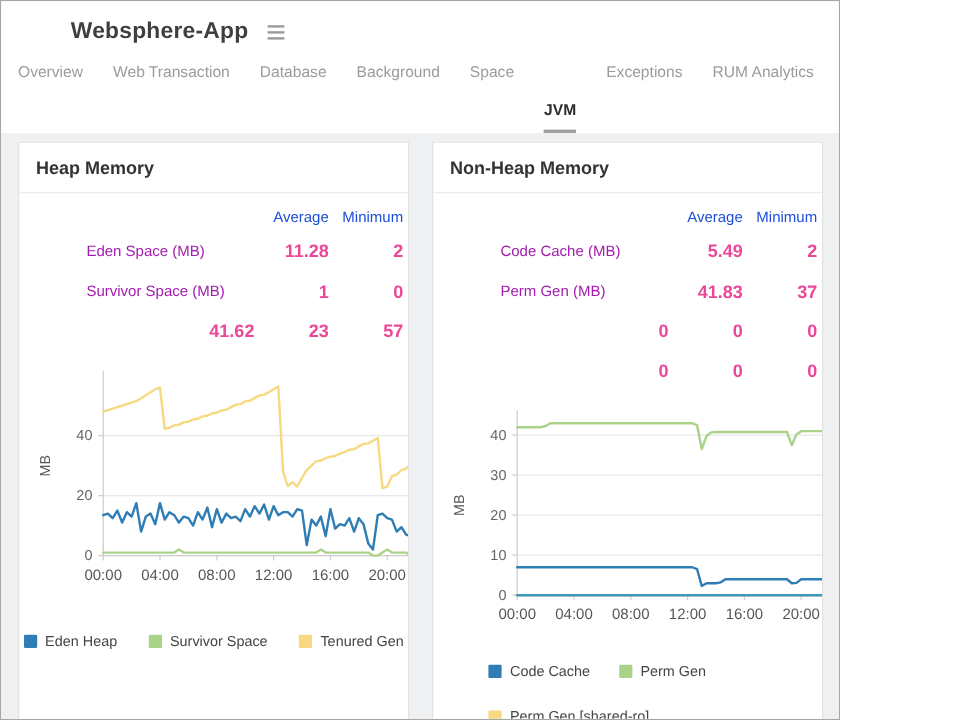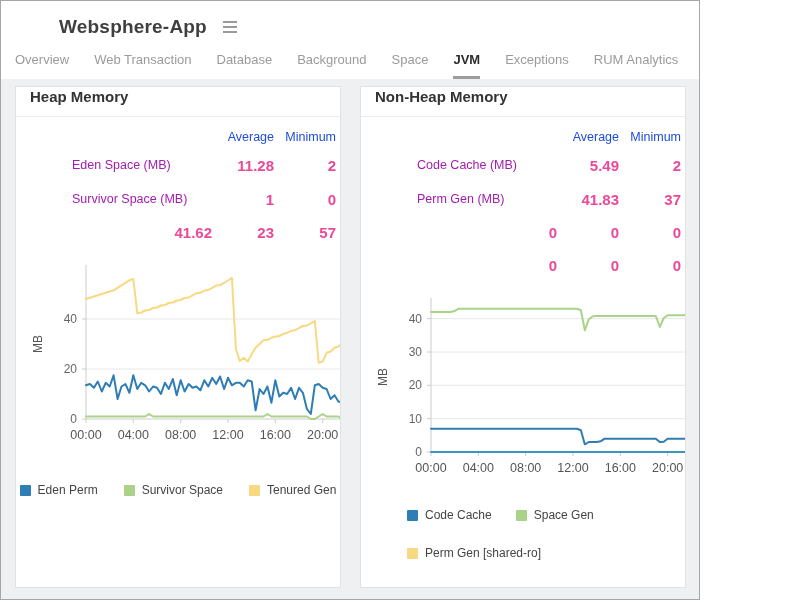--- a/index.html
+++ b/index.html
@@ -38,37 +38,38 @@
     display:flex; gap:25px;
     padding:4px 14px 0 14px;
     font-size:13px; color:#9b9b9b;
     background:#fff;
   }
   .tab { padding-bottom:12px; cursor:pointer; white-space:nowrap; }
   .tab.active {
     color:#2b2b2b; font-weight:bold;
     border-bottom:3px solid #9e9e9e;
     padding-bottom:9px;
+    margin-top:32px;
   }
   
   .content {
     flex:1;
     background:#eef0f1;
     padding:7px 13px 10px 14px;
     display:flex; gap:19px;
   }
   .card {
     width:377px; height:502px;
     background:#fff;
     border:1px solid #e2e2e2;
     overflow:hidden;
   }
   .card-title {
     font-size:15px; font-weight:bold; color:#333;
-    padding:1px 14px 11px 14px;
+    padding:13px 14px 11px 14px;
   }
   .card-divider { border-top:1px solid #ececec; }
   
   .metric-table { margin:6px 0 0 56px; width:340px; }
   .m-row {
     display:grid;
     grid-template-columns:150px 62px 62px 62px;
     align-items:center;
   }
   .m-head { padding:7px 0 4px 0; }
@@ -175,21 +176,21 @@
             <line x1="344" y1="158" x2="344" y2="162" stroke="#cccccc" stroke-width="1"></line>
             <text x="344" y="178" text-anchor="middle" font-size="12.5" fill="#555" font-family="Liberation Sans, sans-serif">00:..</text>
             <polyline points="60.0,38.0 63.9,36.8 67.9,35.5 71.8,34.3 75.8,33.0 79.7,31.8 83.7,30.5 87.6,29.3 91.6,26.8 95.5,24.3 99.4,21.8 103.4,19.3 107.3,18.0 111.3,52.3 115.2,51.5 119.2,49.5 123.1,49.0 127.1,47.0 131.0,46.5 134.9,44.5 138.9,44.0 142.8,42.0 146.8,41.5 150.7,39.5 154.7,39.0 158.6,37.0 162.6,36.5 166.5,34.3 170.4,32.3 174.4,31.8 178.3,29.5 182.3,29.0 186.2,26.8 190.2,24.5 194.1,24.0 198.1,21.8 202.0,19.5 205.9,16.8 209.9,88.0 213.8,100.0 217.8,96.8 221.7,100.5 225.7,93.0 229.6,86.8 233.6,83.0 237.5,79.3 241.4,78.8 245.4,76.8 249.3,75.5 253.3,75.0 257.2,73.0 261.2,71.8 265.1,69.8 269.1,69.3 273.0,67.0 276.9,65.0 280.9,64.5 284.8,62.3 288.8,60.0 292.7,101.8 296.7,100.5 300.6,91.8 304.6,90.5 308.5,86.8 312.4,85.5 316.4,81.8 320.3,81.3 324.3,79.3 328.2,78.0 332.2,75.5 336.1,73.0 340.1,70.5" fill="none" stroke="#f7d981" stroke-width="2" stroke-linejoin="round" stroke-linecap="round"></polyline>
             <polyline points="60.0,124.3 63.9,123.0 67.9,126.8 71.8,120.5 75.8,130.5 79.7,121.8 83.7,125.5 87.6,114.3 91.6,138.0 95.5,125.5 99.4,123.0 103.4,131.8 107.3,114.3 111.3,128.0 115.2,121.8 119.2,124.3 123.1,130.5 127.1,125.5 131.0,126.8 134.9,133.0 138.9,121.8 142.8,128.0 146.8,118.0 150.7,134.3 154.7,119.3 158.6,130.5 162.6,123.0 166.5,126.8 170.4,125.5 174.4,129.3 178.3,119.3 182.3,125.5 186.2,116.8 190.2,123.0 194.1,115.5 198.1,128.0 202.0,116.8 205.9,124.3 209.9,121.8 213.8,121.8 217.8,125.5 221.7,119.3 225.7,120.5 229.6,149.3 233.6,128.0 237.5,133.0 241.4,125.5 245.4,141.8 249.3,119.3 253.3,135.5 257.2,131.8 261.2,133.0 265.1,126.8 269.1,138.0 273.0,126.8 276.9,131.8 280.9,148.0 284.8,153.0 288.8,124.3 292.7,123.0 296.7,126.8 300.6,128.0 304.6,138.0 308.5,134.3 312.4,140.5 316.4,141.8 320.3,135.5 324.3,144.3 328.2,128.0 332.2,129.3 336.1,125.5 340.1,144.3" fill="none" stroke="#2e7db4" stroke-width="2" stroke-linejoin="round" stroke-linecap="round"></polyline>
             <polyline points="60.0,155.5 63.9,155.5 67.9,155.5 71.8,155.5 75.8,155.5 79.7,155.5 83.7,155.5 87.6,155.5 91.6,155.5 95.5,155.5 99.4,155.5 103.4,155.5 107.3,155.5 111.3,155.5 115.2,155.5 119.2,155.5 123.1,153.0 127.1,155.5 131.0,155.5 134.9,155.5 138.9,155.5 142.8,155.5 146.8,155.5 150.7,155.5 154.7,155.5 158.6,155.5 162.6,155.5 166.5,155.5 170.4,155.5 174.4,155.5 178.3,155.5 182.3,155.5 186.2,155.5 190.2,155.5 194.1,155.5 198.1,155.5 202.0,155.5 205.9,155.5 209.9,155.5 213.8,155.5 217.8,155.5 221.7,155.5 225.7,155.5 229.6,155.5 233.6,155.5 237.5,155.5 241.4,153.0 245.4,155.5 249.3,155.5 253.3,155.5 257.2,155.5 261.2,155.5 265.1,155.5 269.1,155.5 273.0,155.5 276.9,155.5 280.9,155.5 284.8,158.0 288.8,158.0 292.7,155.5 296.7,153.0 300.6,155.5 304.6,155.5 308.5,155.5 312.4,155.5 316.4,158.0 320.3,158.0 324.3,155.5 328.2,155.5 332.2,155.5 336.1,155.5 340.1,155.5" fill="none" stroke="#abd289" stroke-width="2" stroke-linejoin="round" stroke-linecap="round"></polyline>
           </svg>
         </div>
       <div class="legend legend-center">
           <span class="legend-item">
             <span class="legend-sq" style="background:#2e7db4"></span>
-            <span>Eden Perm</span>
+            <span>Eden Heap</span>
           </span>
           <span class="legend-item">
             <span class="legend-sq" style="background:#abd289"></span>
             <span>Survivor Space</span>
           </span>
           <span class="legend-item">
             <span class="legend-sq" style="background:#f7d981"></span>
             <span>Tenured Gen</span>
           </span>
         </div>
@@ -267,21 +268,21 @@
             <polyline points="60.0,158.0 63.9,158.0 67.9,158.0 71.8,158.0 75.8,158.0 79.7,158.0 83.7,158.0 87.6,158.0 91.6,158.0 95.5,158.0 99.4,158.0 103.4,158.0 107.3,158.0 111.3,158.0 115.2,158.0 119.2,158.0 123.1,158.0 127.1,158.0 131.0,158.0 134.9,158.0 138.9,158.0 142.8,158.0 146.8,158.0 150.7,158.0 154.7,158.0 158.6,158.0 162.6,158.0 166.5,158.0 170.4,158.0 174.4,158.0 178.3,158.0 182.3,158.0 186.2,158.0 190.2,158.0 194.1,158.0 198.1,158.0 202.0,158.0 205.9,158.0 209.9,158.0 213.8,158.0 217.8,158.0 221.7,158.0 225.7,158.0 229.6,158.0 233.6,158.0 237.5,158.0 241.4,158.0 245.4,158.0 249.3,158.0 253.3,158.0 257.2,158.0 261.2,158.0 265.1,158.0 269.1,158.0 273.0,158.0 276.9,158.0 280.9,158.0 284.8,158.0 288.8,158.0 292.7,158.0 296.7,158.0 300.6,158.0 304.6,158.0 308.5,158.0 312.4,158.0 316.4,158.0 320.3,158.0 324.3,158.0 328.2,158.0 332.2,158.0 336.1,158.0 340.1,158.0" fill="none" stroke="#3b97bd" stroke-width="2" stroke-linejoin="round" stroke-linecap="round"></polyline>
           </svg>
         </div>
       <div class="legend legend-wrap">
           <span class="legend-item">
             <span class="legend-sq" style="background:#2e7db4"></span>
             <span>Code Cache</span>
           </span>
           <span class="legend-item">
             <span class="legend-sq" style="background:#abd289"></span>
-            <span>Space Gen</span>
+            <span>Perm Gen</span>
           </span>
           <span class="legend-item">
             <span class="legend-sq" style="background:#f7d981"></span>
             <span>Perm Gen [shared-ro]</span>
           </span>
         </div>
     </div>
 
   </div>
 </div>

